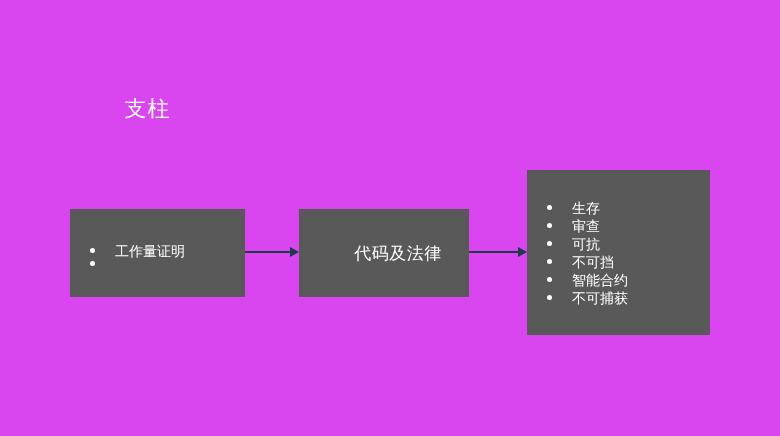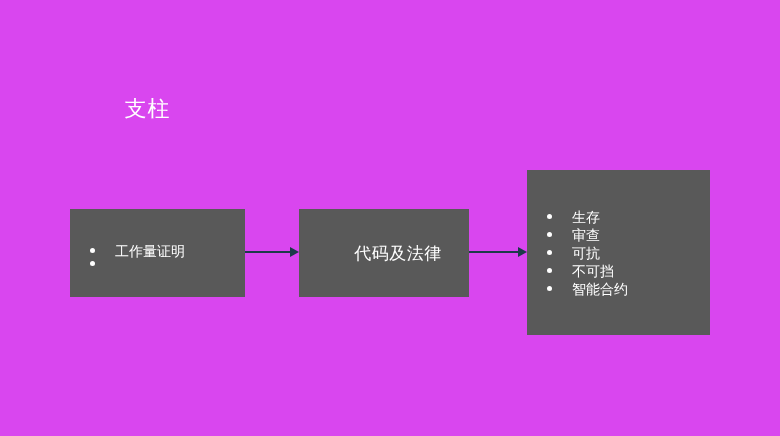--- a/index.html
+++ b/index.html
@@ -137,16 +137,20 @@
         <span>可抗</span>
       </li>
       <li>
         <span class="bullet-dot"></span>
         <span>不可挡</span>
       </li>
       <li>
         <span class="bullet-dot"></span>
         <span>智能合约</span>
       </li>
+      <li>
+        <span class="bullet-dot"></span>
+        <span>不可捕获</span>
+      </li>
     </ul>
   </div>
 
 </div>
 
 </body></html>

